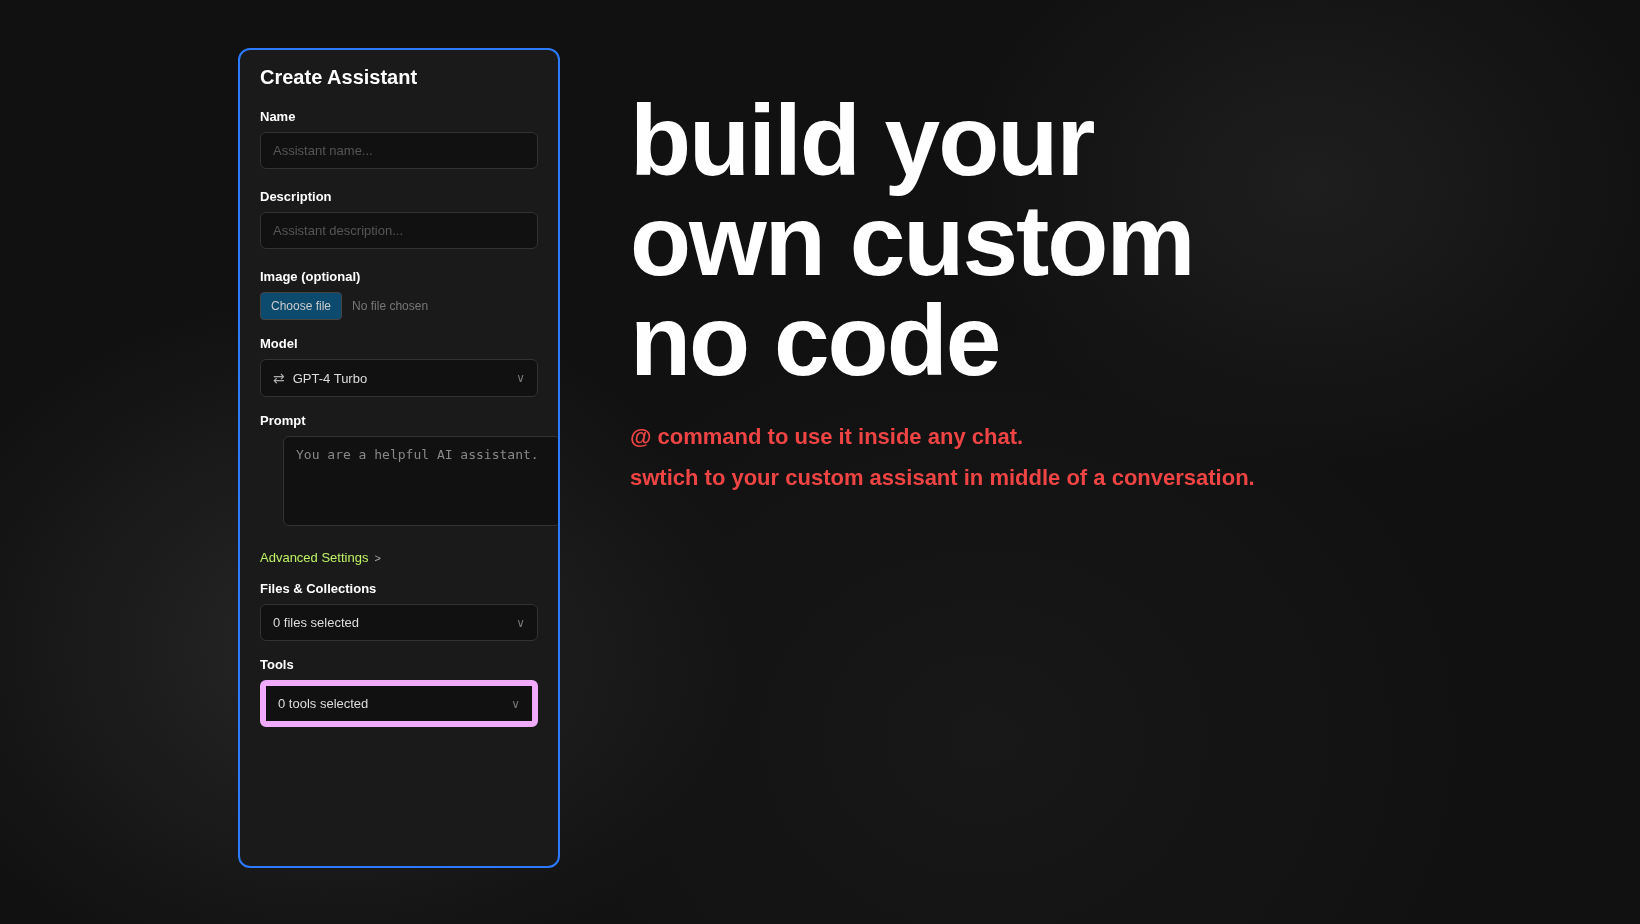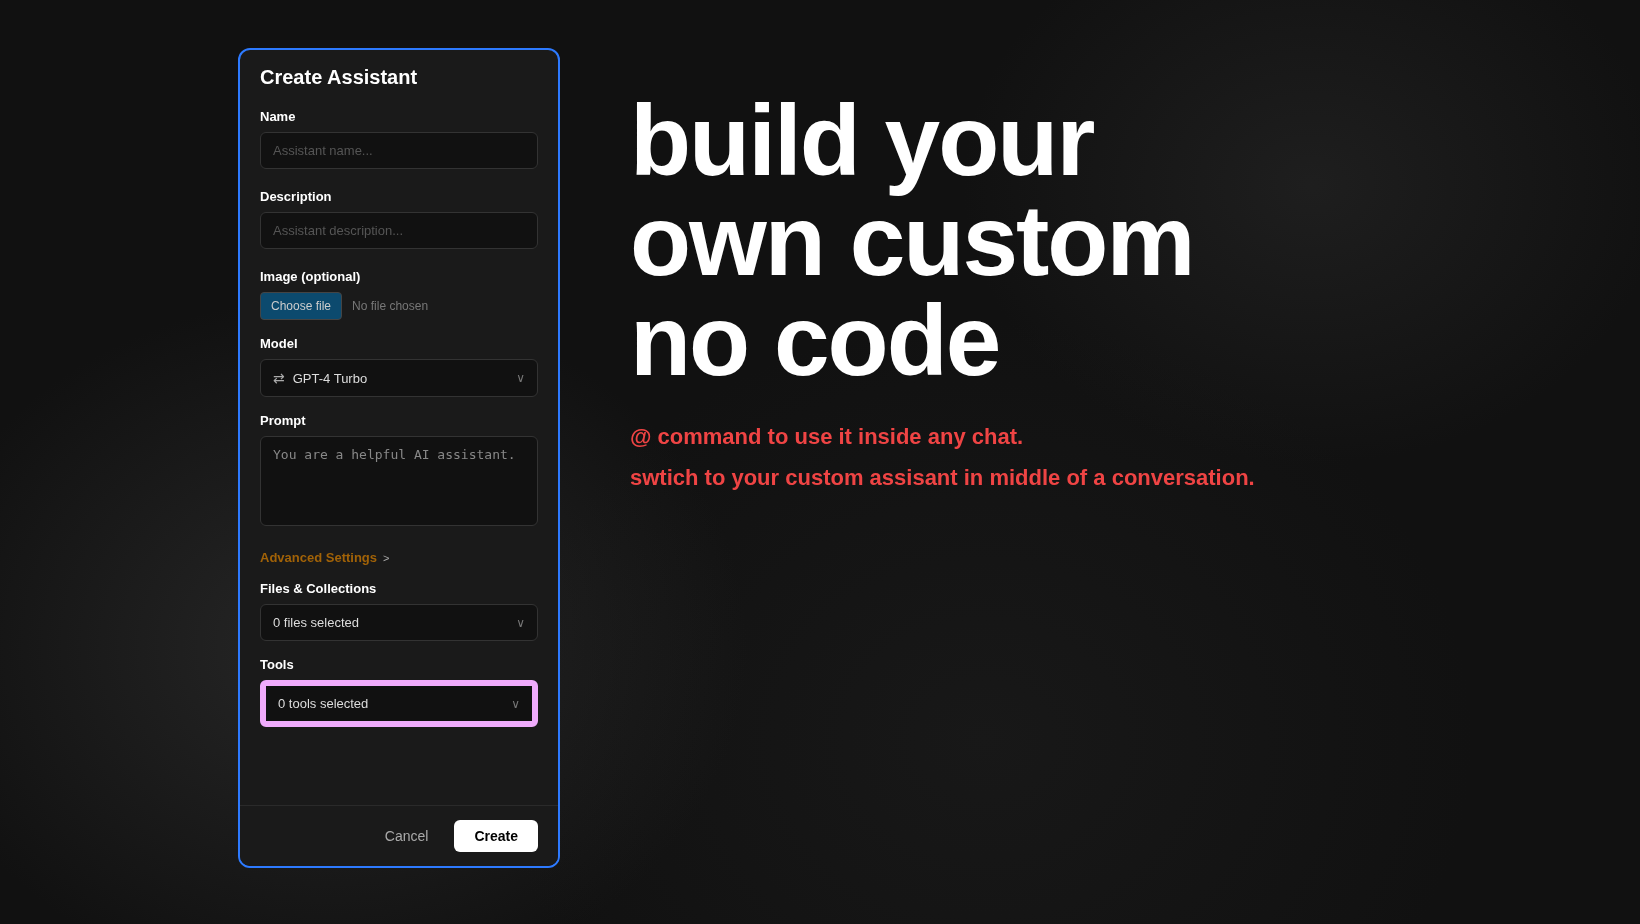--- a/index.html
+++ b/index.html
@@ -83,20 +83,21 @@
       background: #111;
       border: 1px solid #333;
       border-radius: 6px;
       padding: 10px 12px;
       color: #888;
       font-size: 13px;
       margin-bottom: 16px;
       outline: none;
       resize: none;
       height: 90px;
+      margin-left: 23px;
     }
 
     .field-group {
       margin-bottom: 4px;
     }
 
     
     .image-field {
       display: flex;
       align-items: center;
@@ -156,22 +157,22 @@
     .advanced-settings {
       display: flex;
       align-items: center;
       gap: 6px;
       margin-bottom: 16px;
       cursor: pointer;
     }
 
     .advanced-settings-label {
       font-size: 13px;
-      font-weight: 700;
-      color: #a16207;
+      font-weight: 400;
+      color: #bef264;
     }
 
     .advanced-chevron {
       color: #aaa;
       font-size: 11px;
     }
 
     
     .files-select {
       width: 100%;
@@ -332,24 +333,20 @@
     <div class="field-group">
       <label class="field-label">Tools</label>
       <div class="tools-select">
         <span>0 tools selected</span>
         <span class="chevron-down">∨</span>
       </div>
     </div>
 
   </div>
 
-  <div class="panel-footer">
-    <button class="cancel-btn">Cancel</button>
-    <button class="create-btn">Create</button>
-  </div>
 </div>
 
 <div class="right-content">
   <div class="hero-text">
     <div>build your</div>
     <div>own custom</div>
     <div>no code</div>
   </div>
   <div class="sub-text">@ command to use it inside any chat.</div>
   <div class="sub-text">swtich to your custom assisant in middle of a conversation.</div>

